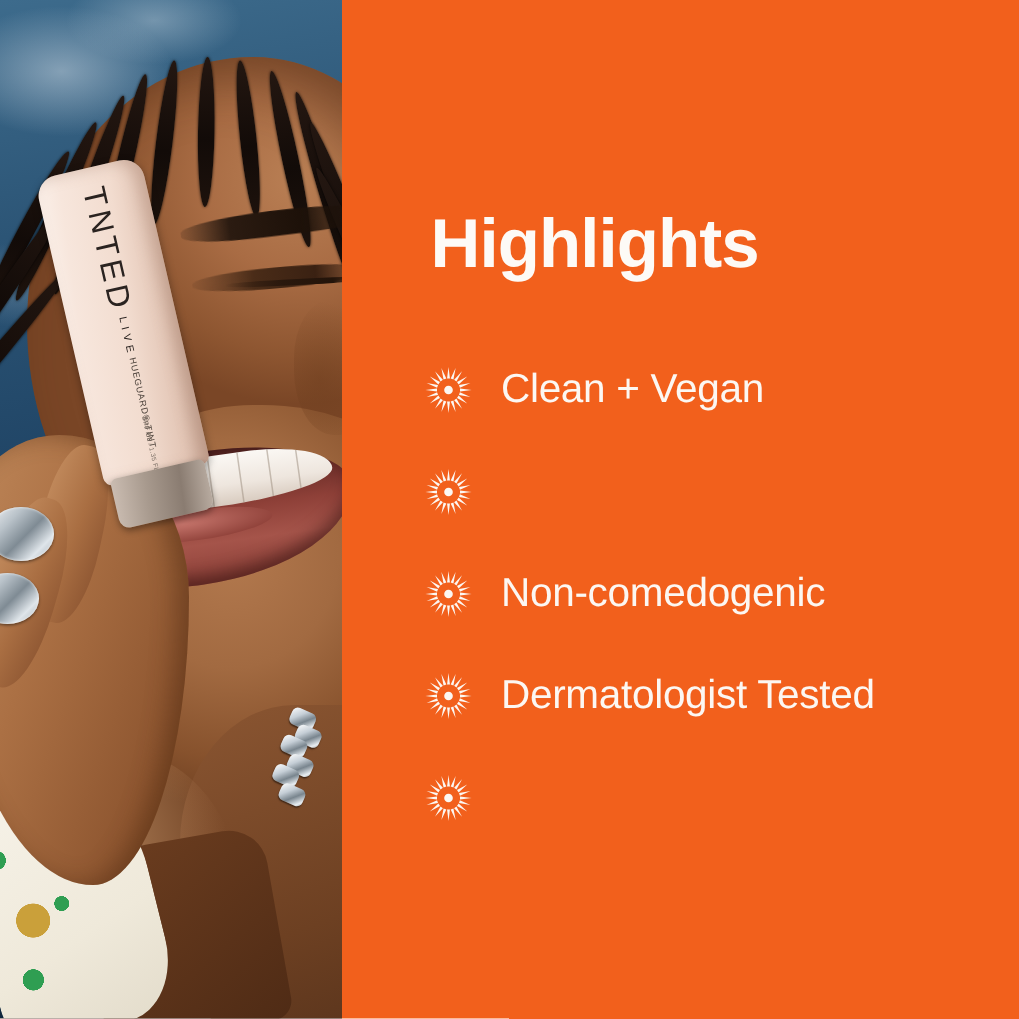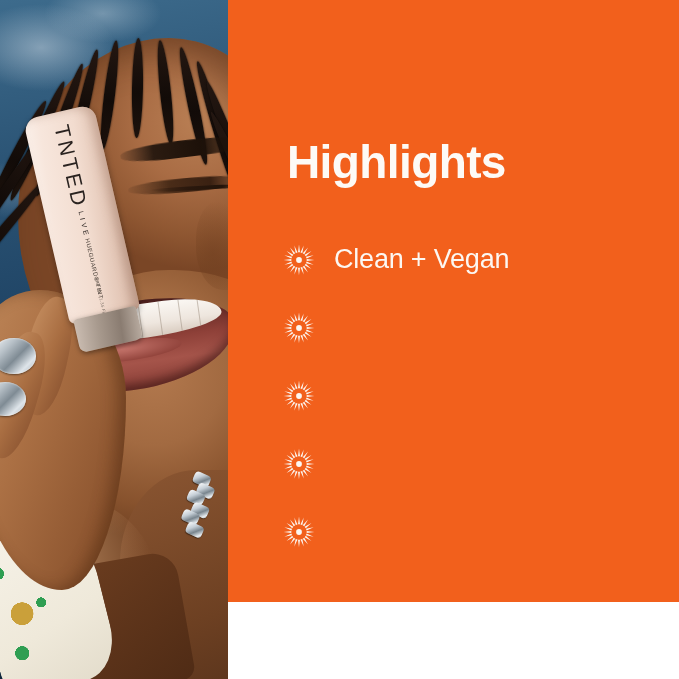--- a/index.html
+++ b/index.html
@@ -332,21 +332,21 @@
     top: 192px;
     font-size: 4.2px;
     letter-spacing: .3px;
     color: #7a6e64;
   }
 
   
   .content-pane {
     position: relative;
     flex: 1 1 auto;
-    height: 602px;
+    height: 679px;
     background: #f2601c;
   }
 
   .heading {
     position: absolute;
     left: 59px;
     top: 139px;
     margin: 0;
     font-size: 46px;
     line-height: 1;
@@ -551,20 +551,50 @@
             <polygon points="50,2 53,26 47,26" transform="rotate(216 50 50)"></polygon>
             <polygon points="50,2 53,26 47,26" transform="rotate(234 50 50)"></polygon>
             <polygon points="50,2 53,26 47,26" transform="rotate(252 50 50)"></polygon>
             <polygon points="50,2 53,26 47,26" transform="rotate(270 50 50)"></polygon>
             <polygon points="50,2 53,26 47,26" transform="rotate(288 50 50)"></polygon>
             <polygon points="50,2 53,26 47,26" transform="rotate(306 50 50)"></polygon>
             <polygon points="50,2 53,26 47,26" transform="rotate(324 50 50)"></polygon>
             <polygon points="50,2 53,26 47,26" transform="rotate(342 50 50)"></polygon>
           </g>
         </svg>
+        <span class="highlight-label">Non-comedogenic</span>
+      </li>
+
+      <li class="highlight-item">
+        <svg class="sunburst" viewBox="0 0 100 100">
+          <g fill="#fcf7f2">
+            <circle cx="50" cy="50" r="9"></circle>
+            <polygon points="50,2 53,26 47,26"></polygon>
+            <polygon points="50,2 53,26 47,26" transform="rotate(18 50 50)"></polygon>
+            <polygon points="50,2 53,26 47,26" transform="rotate(36 50 50)"></polygon>
+            <polygon points="50,2 53,26 47,26" transform="rotate(54 50 50)"></polygon>
+            <polygon points="50,2 53,26 47,26" transform="rotate(72 50 50)"></polygon>
+            <polygon points="50,2 53,26 47,26" transform="rotate(90 50 50)"></polygon>
+            <polygon points="50,2 53,26 47,26" transform="rotate(108 50 50)"></polygon>
+            <polygon points="50,2 53,26 47,26" transform="rotate(126 50 50)"></polygon>
+            <polygon points="50,2 53,26 47,26" transform="rotate(144 50 50)"></polygon>
+            <polygon points="50,2 53,26 47,26" transform="rotate(162 50 50)"></polygon>
+            <polygon points="50,2 53,26 47,26" transform="rotate(180 50 50)"></polygon>
+            <polygon points="50,2 53,26 47,26" transform="rotate(198 50 50)"></polygon>
+            <polygon points="50,2 53,26 47,26" transform="rotate(216 50 50)"></polygon>
+            <polygon points="50,2 53,26 47,26" transform="rotate(234 50 50)"></polygon>
+            <polygon points="50,2 53,26 47,26" transform="rotate(252 50 50)"></polygon>
+            <polygon points="50,2 53,26 47,26" transform="rotate(270 50 50)"></polygon>
+            <polygon points="50,2 53,26 47,26" transform="rotate(288 50 50)"></polygon>
+            <polygon points="50,2 53,26 47,26" transform="rotate(306 50 50)"></polygon>
+            <polygon points="50,2 53,26 47,26" transform="rotate(324 50 50)"></polygon>
+            <polygon points="50,2 53,26 47,26" transform="rotate(342 50 50)"></polygon>
+          </g>
+        </svg>
+        <span class="highlight-label">Dermatologist Tested</span>
       </li>
 
       <li class="highlight-item">
         <svg class="sunburst" viewBox="0 0 100 100">
           <g fill="#fcf7f2">
             <circle cx="50" cy="50" r="9"></circle>
             <polygon points="50,2 53,26 47,26"></polygon>
             <polygon points="50,2 53,26 47,26" transform="rotate(18 50 50)"></polygon>
             <polygon points="50,2 53,26 47,26" transform="rotate(36 50 50)"></polygon>
             <polygon points="50,2 53,26 47,26" transform="rotate(54 50 50)"></polygon>
@@ -581,43 +611,15 @@
             <polygon points="50,2 53,26 47,26" transform="rotate(252 50 50)"></polygon>
             <polygon points="50,2 53,26 47,26" transform="rotate(270 50 50)"></polygon>
             <polygon points="50,2 53,26 47,26" transform="rotate(288 50 50)"></polygon>
             <polygon points="50,2 53,26 47,26" transform="rotate(306 50 50)"></polygon>
             <polygon points="50,2 53,26 47,26" transform="rotate(324 50 50)"></polygon>
             <polygon points="50,2 53,26 47,26" transform="rotate(342 50 50)"></polygon>
           </g>
         </svg>
       </li>
 
-      <li class="highlight-item">
-        <svg class="sunburst" viewBox="0 0 100 100">
-          <g fill="#fcf7f2">
-            <circle cx="50" cy="50" r="9"></circle>
-            <polygon points="50,2 53,26 47,26"></polygon>
-            <polygon points="50,2 53,26 47,26" transform="rotate(18 50 50)"></polygon>
-            <polygon points="50,2 53,26 47,26" transform="rotate(36 50 50)"></polygon>
-            <polygon points="50,2 53,26 47,26" transform="rotate(54 50 50)"></polygon>
-            <polygon points="50,2 53,26 47,26" transform="rotate(72 50 50)"></polygon>
-            <polygon points="50,2 53,26 47,26" transform="rotate(90 50 50)"></polygon>
-            <polygon points="50,2 53,26 47,26" transform="rotate(108 50 50)"></polygon>
-            <polygon points="50,2 53,26 47,26" transform="rotate(126 50 50)"></polygon>
-            <polygon points="50,2 53,26 47,26" transform="rotate(144 50 50)"></polygon>
-            <polygon points="50,2 53,26 47,26" transform="rotate(162 50 50)"></polygon>
-            <polygon points="50,2 53,26 47,26" transform="rotate(180 50 50)"></polygon>
-            <polygon points="50,2 53,26 47,26" transform="rotate(198 50 50)"></polygon>
-            <polygon points="50,2 53,26 47,26" transform="rotate(216 50 50)"></polygon>
-            <polygon points="50,2 53,26 47,26" transform="rotate(234 50 50)"></polygon>
-            <polygon points="50,2 53,26 47,26" transform="rotate(252 50 50)"></polygon>
-            <polygon points="50,2 53,26 47,26" transform="rotate(270 50 50)"></polygon>
-            <polygon points="50,2 53,26 47,26" transform="rotate(288 50 50)"></polygon>
-            <polygon points="50,2 53,26 47,26" transform="rotate(306 50 50)"></polygon>
-            <polygon points="50,2 53,26 47,26" transform="rotate(324 50 50)"></polygon>
-            <polygon points="50,2 53,26 47,26" transform="rotate(342 50 50)"></polygon>
-          </g>
-        </svg>
-      </li>
-
     </ul>
   </div>
 </div>
 
 </body></html>

